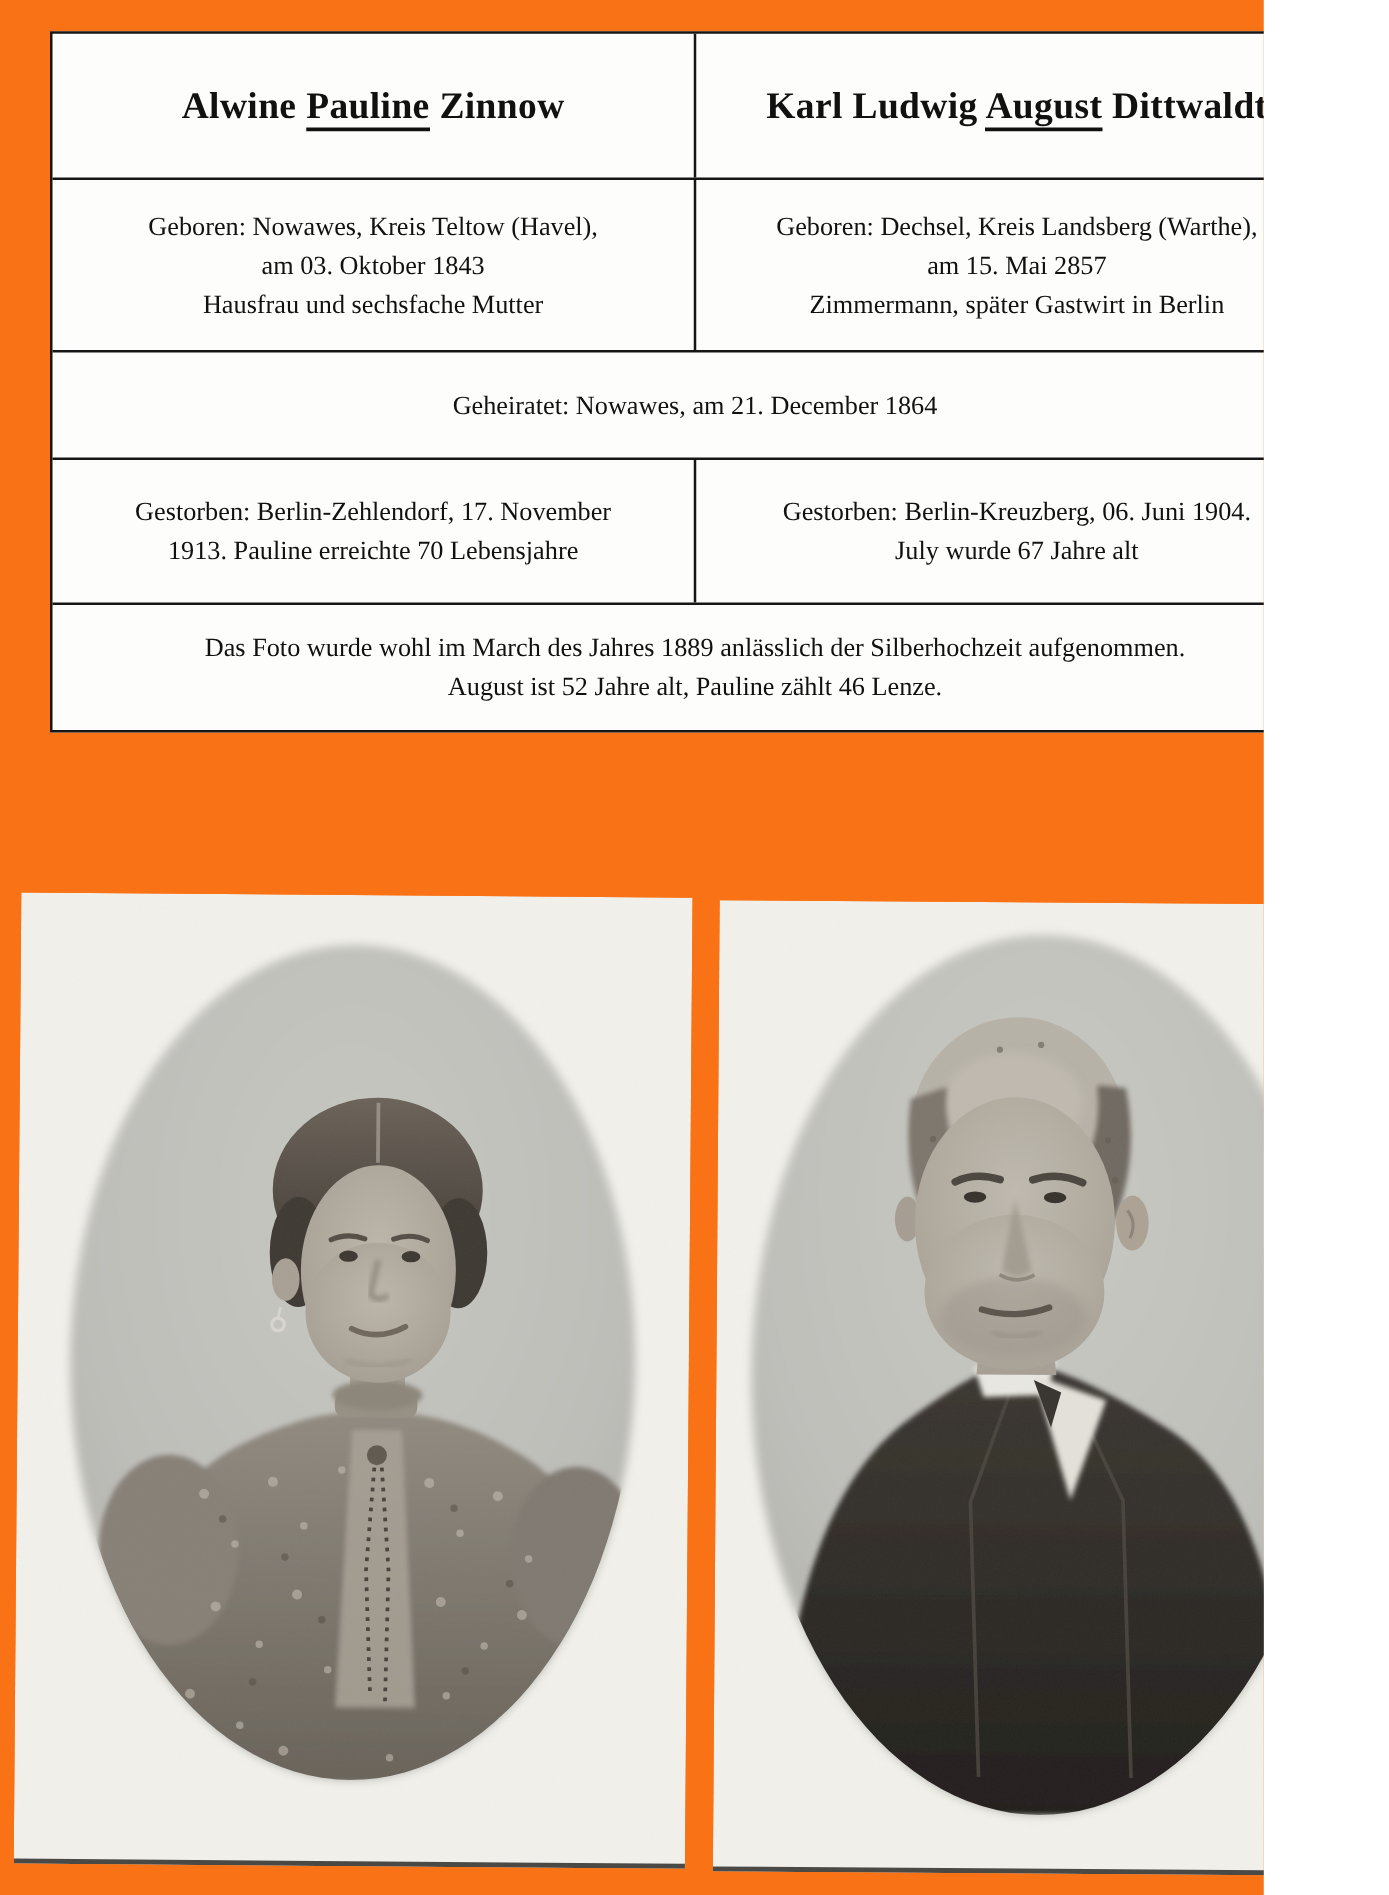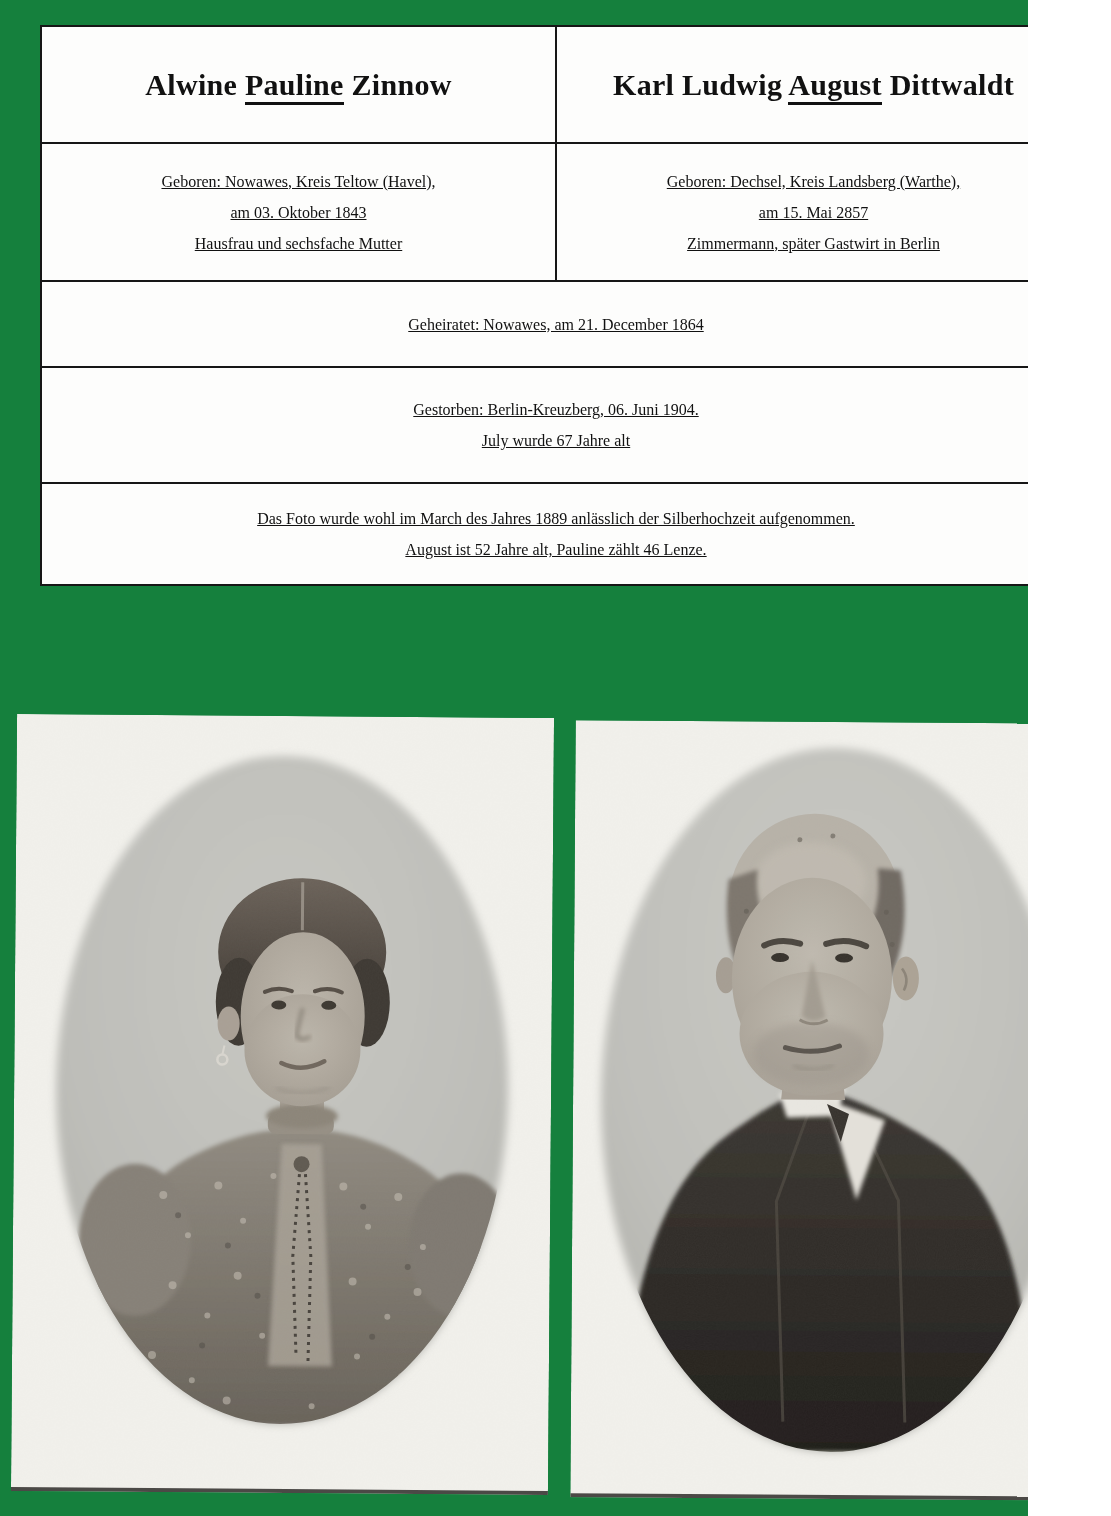--- a/index.html
+++ b/index.html
@@ -1,23 +1,22 @@
 <!DOCTYPE html>
 <html><head>
 <meta charset="utf-8">
 <style>
   html,body{margin:0;padding:0;background:#ffffff;}
   .page{
     position:relative;
     width:1011px;height:1516px;
-    background:#15803d;
+    background:#f97316;
     font-family:"Liberation Serif", serif;
     color:#111;
     overflow:hidden;
-    padding-left:17px;
   }
   
   .info-table{
     position:absolute;left:40px;top:25px;width:1028px;
     border:2px solid #161616;
     background:#fdfdfc;
   }
   .t-row{display:flex;}
   .t-row + .t-row{border-top:2px solid #161616;}
   .t-cell{
@@ -25,21 +24,21 @@
     display:flex;flex-direction:column;justify-content:center;align-items:center;
     text-align:center;padding:0 12px;box-sizing:border-box;
   }
   .t-cell + .t-cell{border-left:2px solid #161616;text-align:center;}
   .r1{height:115px}.r2{height:136px}.r3{height:84px}.r4{height:114px}.r5{height:100px}
   .person-name{
     font-size:30px;font-weight:bold;letter-spacing:.3px;
     white-space:nowrap;
   }
   .u{border-bottom:3px solid #111;padding-bottom:1px;}
-  .body-text{font-size:16px;line-height:31px;text-decoration:underline;}
+  .body-text{font-size:21px;line-height:31px;}
   
   .photo-card{position:absolute;}
   .photo-left{left:14px;top:716px;width:537px;height:777px;transform:rotate(.45deg);}
   .photo-right{left:573px;top:722px;width:527px;height:777px;transform:rotate(.4deg);}
   .photo-card svg{display:block;width:100%;height:100%;}
 </style>
 </head>
 <body>
 
 <div class="page">
@@ -68,20 +67,24 @@
       </div>
     </div>
 
     <div class="t-row r3">
       <div class="t-cell body-text">
         <div>Geheiratet: Nowawes, am 21. December 1864</div>
       </div>
     </div>
 
     <div class="t-row r4">
+      <div class="t-cell body-text">
+        <div>Gestorben: Berlin-Zehlendorf, 17. November</div>
+        <div>1913. Pauline erreichte 70 Lebensjahre</div>
+      </div>
       <div class="t-cell body-text">
         <div>Gestorben: Berlin-Kreuzberg, 06. Juni 1904.</div>
         <div>July wurde 67 Jahre alt</div>
       </div>
     </div>
 
     <div class="t-row r5">
       <div class="t-cell body-text">
         <div>Das Foto wurde wohl im March des Jahres 1889 anlässlich der Silberhochzeit aufgenommen.</div>
         <div>August ist 52 Jahre alt, Pauline zählt 46 Lenze.</div>

